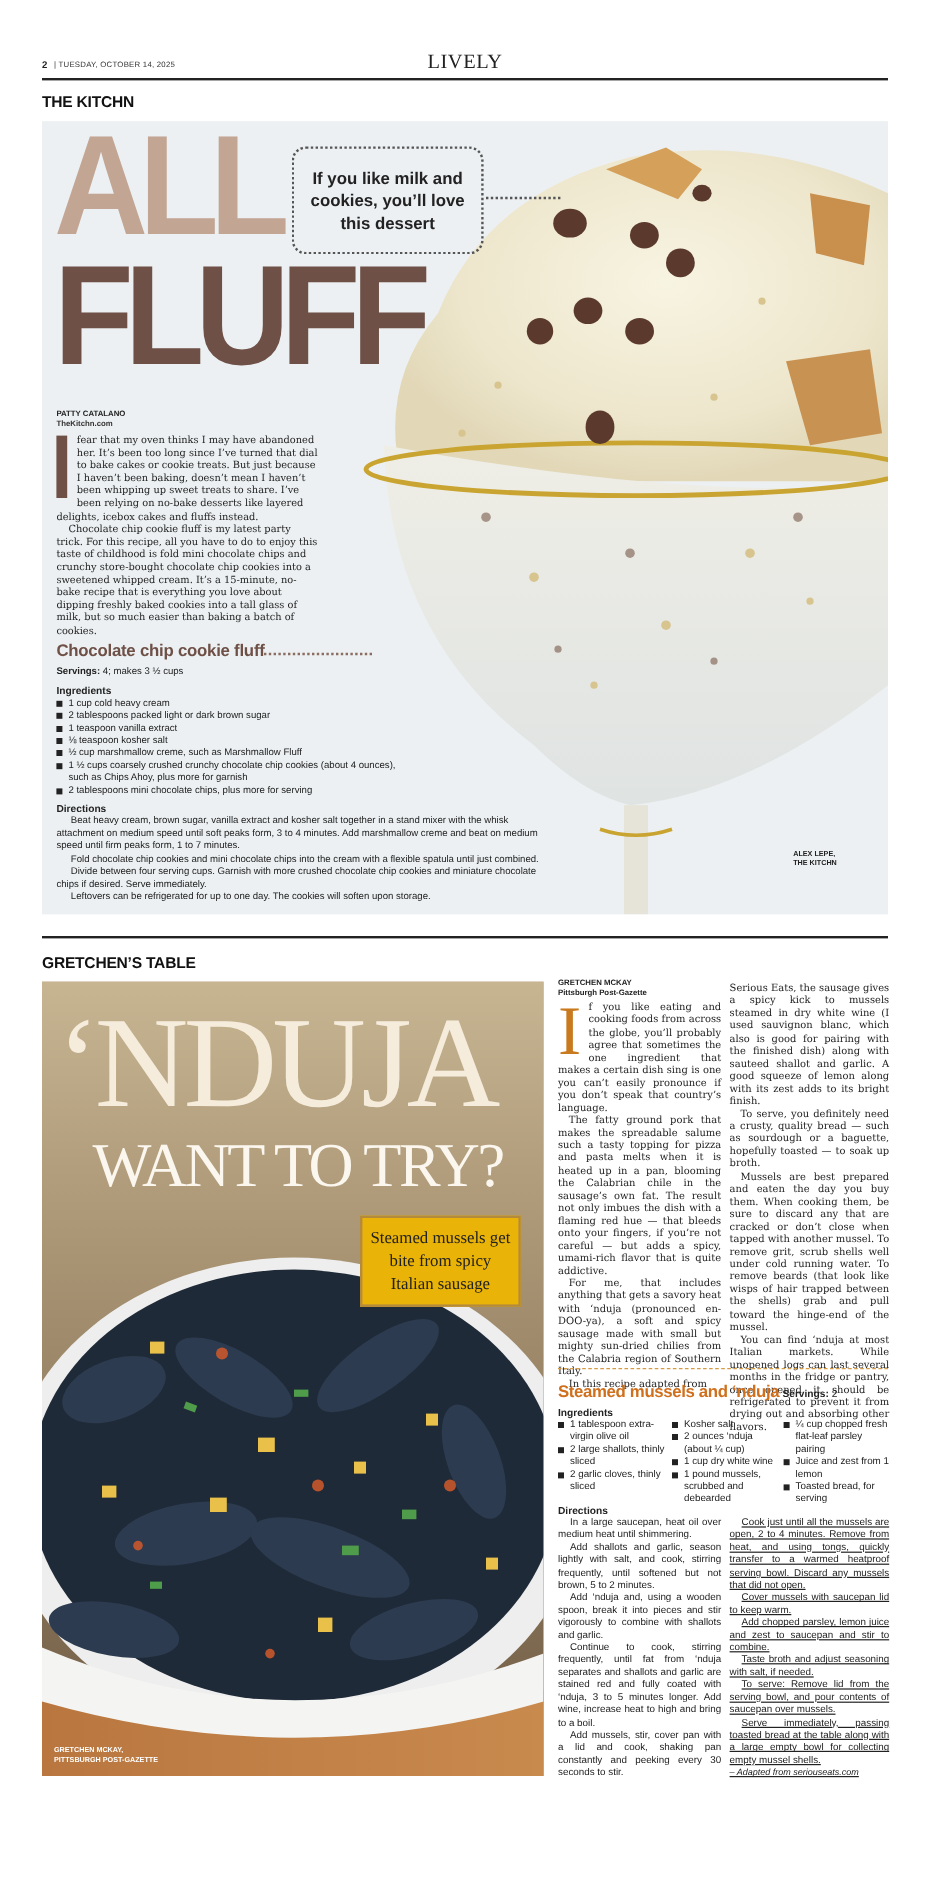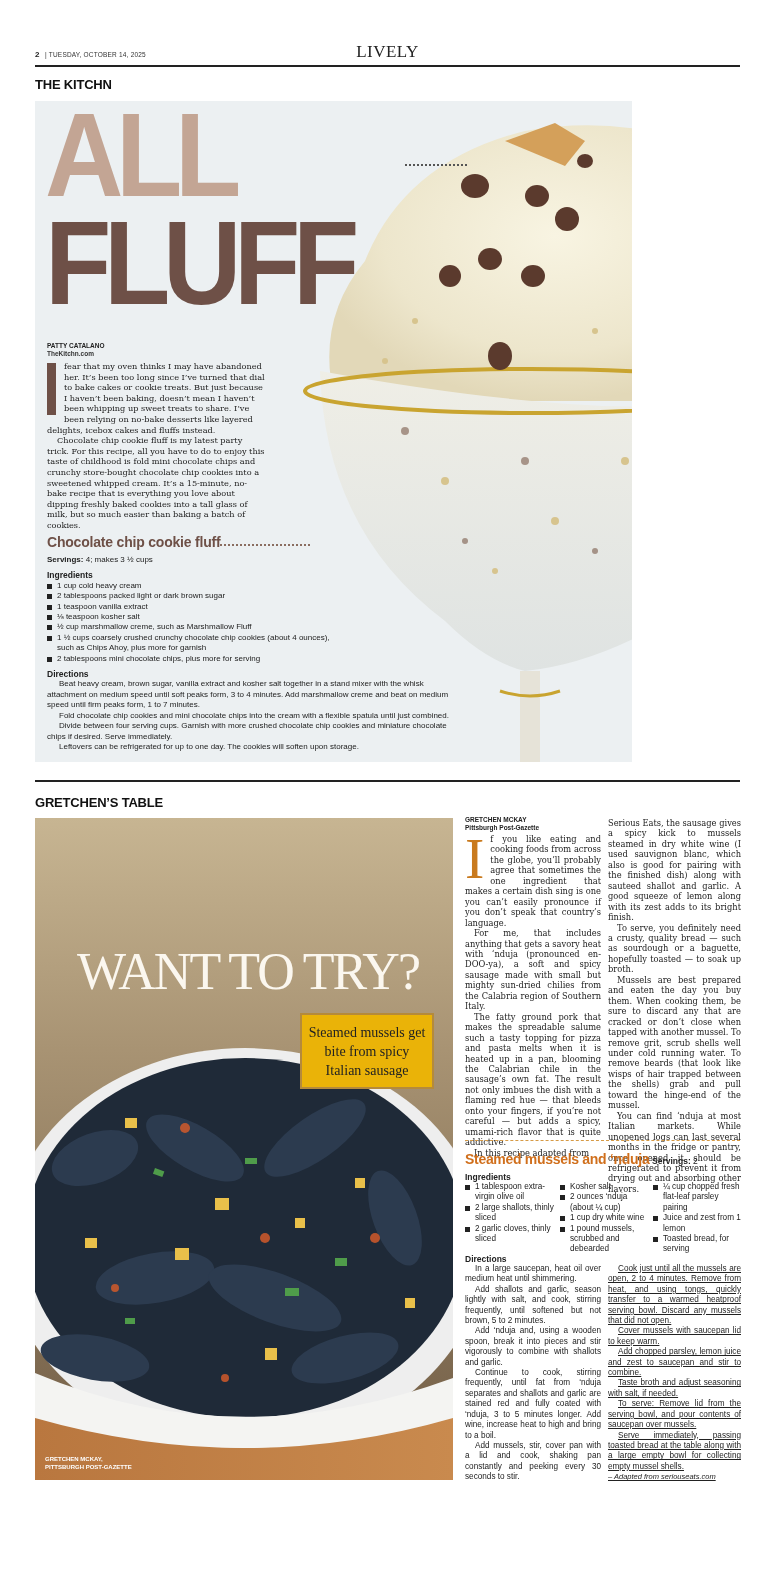--- a/index.html
+++ b/index.html
@@ -8,21 +8,21 @@
 
   
   #folio { left: 35px; top: 48px; width: 705px; height: 18px; }
   #folio .pg { position:absolute; left:0; top:2px; font-size: 8px; font-weight: bold; font-family: "Liberation Sans", sans-serif; }
   #folio .date { position:absolute; left:10px; top:3px; font-size: 6.5px; color:#333; font-family:"Liberation Sans", sans-serif; letter-spacing: 0.2px; }
   #folio .sect { position:absolute; left:0; width:100%; text-align:center; top:-6px; font-size: 17px; font-family:"Liberation Serif", serif; letter-spacing: 0.5px; color:#222; }
   #rule1 { left: 35px; top: 65px; width: 705px; height: 1.5px; background: #222; }
   .section-label { font-family: "Liberation Sans", sans-serif; font-weight: bold; font-size: 13px; color: #111; letter-spacing: -0.2px; }
 
   
-  #story1 { left: 35px; top: 101px; width: 597px; height: 661px; background: #ecf0f2; overflow: hidden; }
+  #story1 { left: 35px; top: 101px; width: 705px; height: 661px; background: #ecf0f2; overflow: hidden; }
   #fluff-img { position:absolute; left: 260px; top: 0; width: 445px; height: 661px; }
   #h-all { position:absolute; left: 10px; top: 4px; font-family: "Liberation Sans", sans-serif; font-weight: bold; font-size: 118px; line-height: 100px; color: #c3a594; letter-spacing: -8px; transform: scaleX(0.92); transform-origin: left; }
   #h-fluff { position:absolute; left: 10px; top: 107px; font-family: "Liberation Sans", sans-serif; font-weight: bold; font-size: 118px; line-height: 110px; color: #6e5047; letter-spacing: -8px; transform: scaleX(0.92); transform-origin: left; }
   #deck1 { position:absolute; left: 208px; top: 21px; width: 160px; height: 90px; border: 2px dotted #555; border-radius: 12px; display:flex; align-items:center; justify-content:center; text-align:center; font-family: "Liberation Sans", sans-serif; font-weight:bold; font-size: 14px; line-height: 19px; color:#222; padding: 4px; }
   #deck1-leader { position:absolute; left: 370px; top: 63px; width: 62px; border-top: 2px dotted #555; }
   #byline1 { position:absolute; left: 12px; top: 241px; font-family:"Liberation Sans", sans-serif; font-size: 6.5px; line-height: 8px; }
   #byline1 .n { font-weight:bold; }
   #byline1 .o { font-weight:bold; color:#333; }
   #body1 { position:absolute; left: 12px; top: 260px; width: 218px; font-size: 8.2px; line-height: 10.6px; color:#222; text-align: left; }
   #body1 p { text-indent: 10px; }
@@ -134,20 +134,21 @@
         <circle cx="230" cy="360" r="4"></circle>
         <circle cx="300" cy="450" r="3"></circle>
       <circle cx="170" cy="440" r="3"></circle>
         <circle cx="370" cy="330" r="4"></circle>
     </g>
   </svg>
 
   <div id="h-all">ALL</div>
   <div id="h-fluff">FLUFF</div>
 
+  <div id="deck1">If you like milk and cookies, you’ll love this dessert</div>
   <div id="deck1-leader"></div>
 
   <div id="byline1">
     <div class="n">PATTY CATALANO</div>
     <div class="o">TheKitchn.com</div>
   </div>
 
   <div id="body1">
     <p class="first"><span class="dropcap1"></span><span>fear that my oven thinks I may have abandoned her. It’s been too long since I’ve turned that dial to bake cakes or cookie treats. But just because I haven’t been baking, doesn’t mean I haven’t been whipping up sweet treats to share. I’ve been relying on no-bake desserts like layered delights, icebox cakes and fluffs instead.</span></p>
     <p>Chocolate chip cookie fluff is my latest party trick. For this recipe, all you have to do to enjoy this taste of childhood is fold mini chocolate chips and crunchy store-bought chocolate chip cookies into a sweetened whipped cream. It’s a 15-minute, no-bake recipe that is everything you love about dipping freshly baked cookies into a tall glass of milk, but so much easier than baking a batch of cookies.</p>
@@ -231,37 +232,38 @@
     </g>
     <g fill="#d15a2a" opacity="0.85">
       <circle cx="150" cy="310" r="5"></circle>
         <circle cx="230" cy="420" r="5"></circle>
         <circle cx="80" cy="470" r="4"></circle>
       <circle cx="340" cy="420" r="5"></circle>
         <circle cx="190" cy="560" r="4"></circle>
     </g>
     <path d="M0 555 Q200 640 418 560 L418 600 Q210 660 0 600 Z" fill="#f4f4f2"></path>
   </svg>
+  <div id="h-nduja">‘NDUJA</div>
   <div id="h-want">WANT TO TRY?</div>
   <div id="deck2">Steamed mussels get bite from spicy Italian sausage</div>
   <div id="credit2">
     <div>GRETCHEN MCKAY,</div>
     <div>PITTSBURGH POST-GAZETTE</div>
   </div>
 </div>
 
 <div id="byline2" class="abs">
   <div class="n">GRETCHEN MCKAY</div>
   <div class="o">Pittsburgh Post-Gazette</div>
 </div>
 
 <div id="col2a" class="abs col2">
   <p class="first"><span class="dropcap2">I</span><span>f you like eating and cooking foods from across the globe, you’ll probably agree that sometimes the one ingredient that makes a certain dish sing is one you can’t easily pronounce if you don’t speak that country’s language.</span></p>
+  <p>The fatty ground pork that makes the spreadable salume such a tasty topping for pizza and pasta melts when it is heated up in a pan, blooming the Calabrian chile in the sausage’s own fat. The result not only imbues the dish with a flaming red hue — that bleeds onto your fingers, if you’re not careful — but adds a spicy, umami-rich flavor that is quite addictive.</p>
   <p>For me, that includes anything that gets a savory heat with ‘nduja (pronounced en-DOO-ya), a soft and spicy sausage made with small but mighty sun-dried chilies from the Calabria region of Southern Italy.</p>
-  <p>The fatty ground pork that makes the spreadable salume such a tasty topping for pizza and pasta melts when it is heated up in a pan, blooming the Calabrian chile in the sausage’s own fat. The result not only imbues the dish with a flaming red hue — that bleeds onto your fingers, if you’re not careful — but adds a spicy, umami-rich flavor that is quite addictive.</p>
   <p>In this recipe adapted from</p>
 </div>
 
 <div id="col2b" class="abs col2">
   <p class="first">Serious Eats, the sausage gives a spicy kick to mussels steamed in dry white wine (I used sauvignon blanc, which also is good for pairing with the finished dish) along with sauteed shallot and garlic. A good squeeze of lemon along with its zest adds to its bright finish.</p>
   <p>To serve, you definitely need a crusty, quality bread — such as sourdough or a baguette, hopefully toasted — to soak up broth.</p>
   <p>Mussels are best prepared and eaten the day you buy them. When cooking them, be sure to discard any that are cracked or don’t close when tapped with another mussel. To remove grit, scrub shells well under cold running water. To remove beards (that look like wisps of hair trapped between the shells) grab and pull toward the hinge-end of the mussel.</p>
   <p>You can find ‘nduja at most Italian markets. While unopened logs can last several months in the fridge or pantry, once opened it should be refrigerated to prevent it from drying out and absorbing other flavors.</p>
 </div>
 

